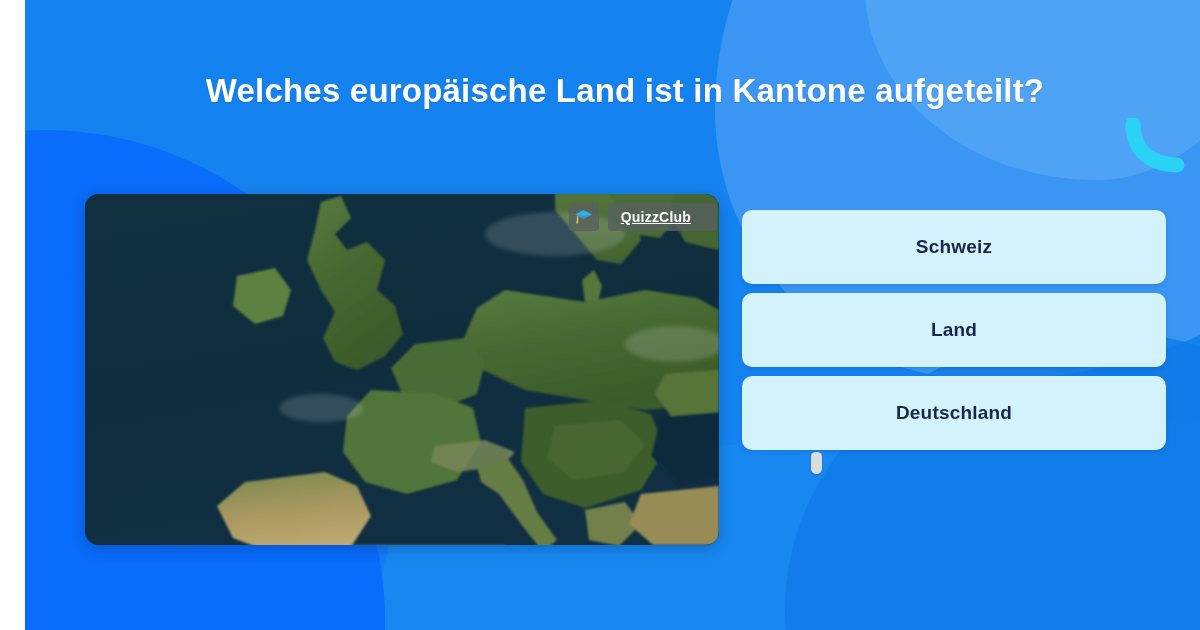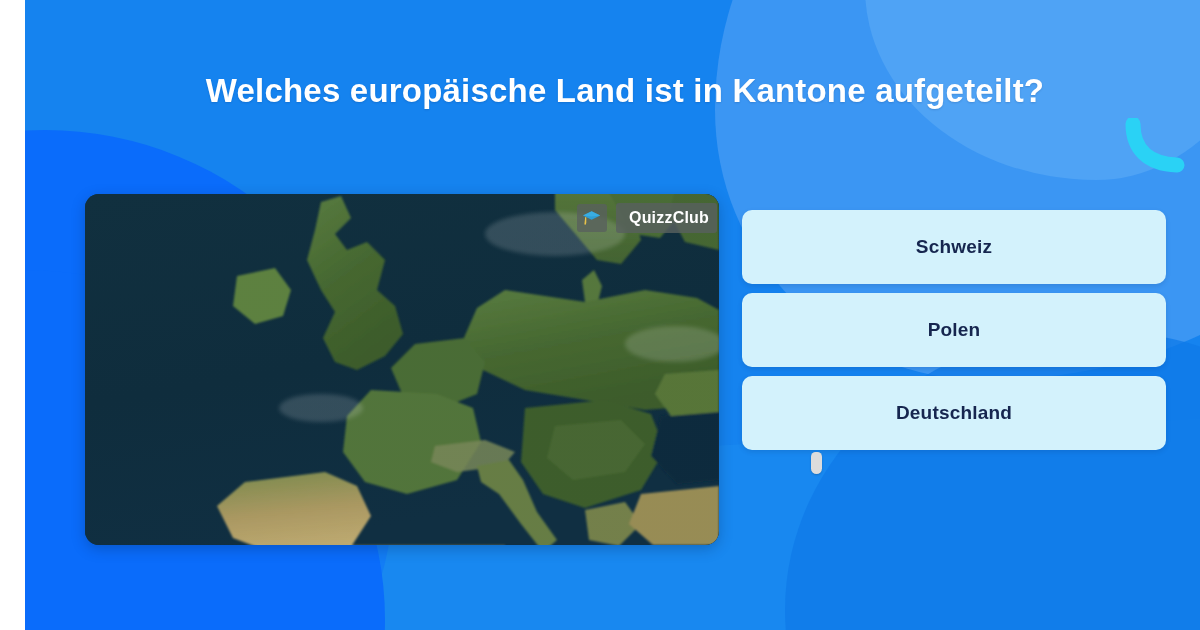--- a/index.html
+++ b/index.html
@@ -106,24 +106,25 @@
   }
   .brand-icon {
     width:30px; height:28px;
     background:rgba(88,96,94,.78);
     border-radius:3px;
     display:flex; align-items:center; justify-content:center;
   }
   .brand-name {
     background:rgba(88,96,94,.82);
     color:#ffffff;
-    font-size:16px; font-weight:bold;
-    padding:6px 8px 6px 13px;
+    font-size:14px; font-weight:bold;
+    padding:6px 26px 6px 13px;
     border-radius:3px;
     letter-spacing:.2px;
+    text-decoration:underline;
   }
 
   
   .answers {
     position:absolute;
     left:717px; top:210px;
     width:424px;
     display:flex; flex-direction:column;
     gap:9px;
     z-index:5;
@@ -269,21 +270,21 @@
       </span>
       <span class="brand-name">QuizzClub</span>
     </div>
   </div>
 
   <div class="answers">
     <div class="answer">
       <span>Schweiz</span>
     </div>
     <div class="answer">
-      <span>Polen</span>
+      <span>Land</span>
     </div>
     <div class="answer">
       <span>Deutschland</span>
     </div>
   </div>
 
   <div class="drag-handle"></div>
 
 </div>
 

